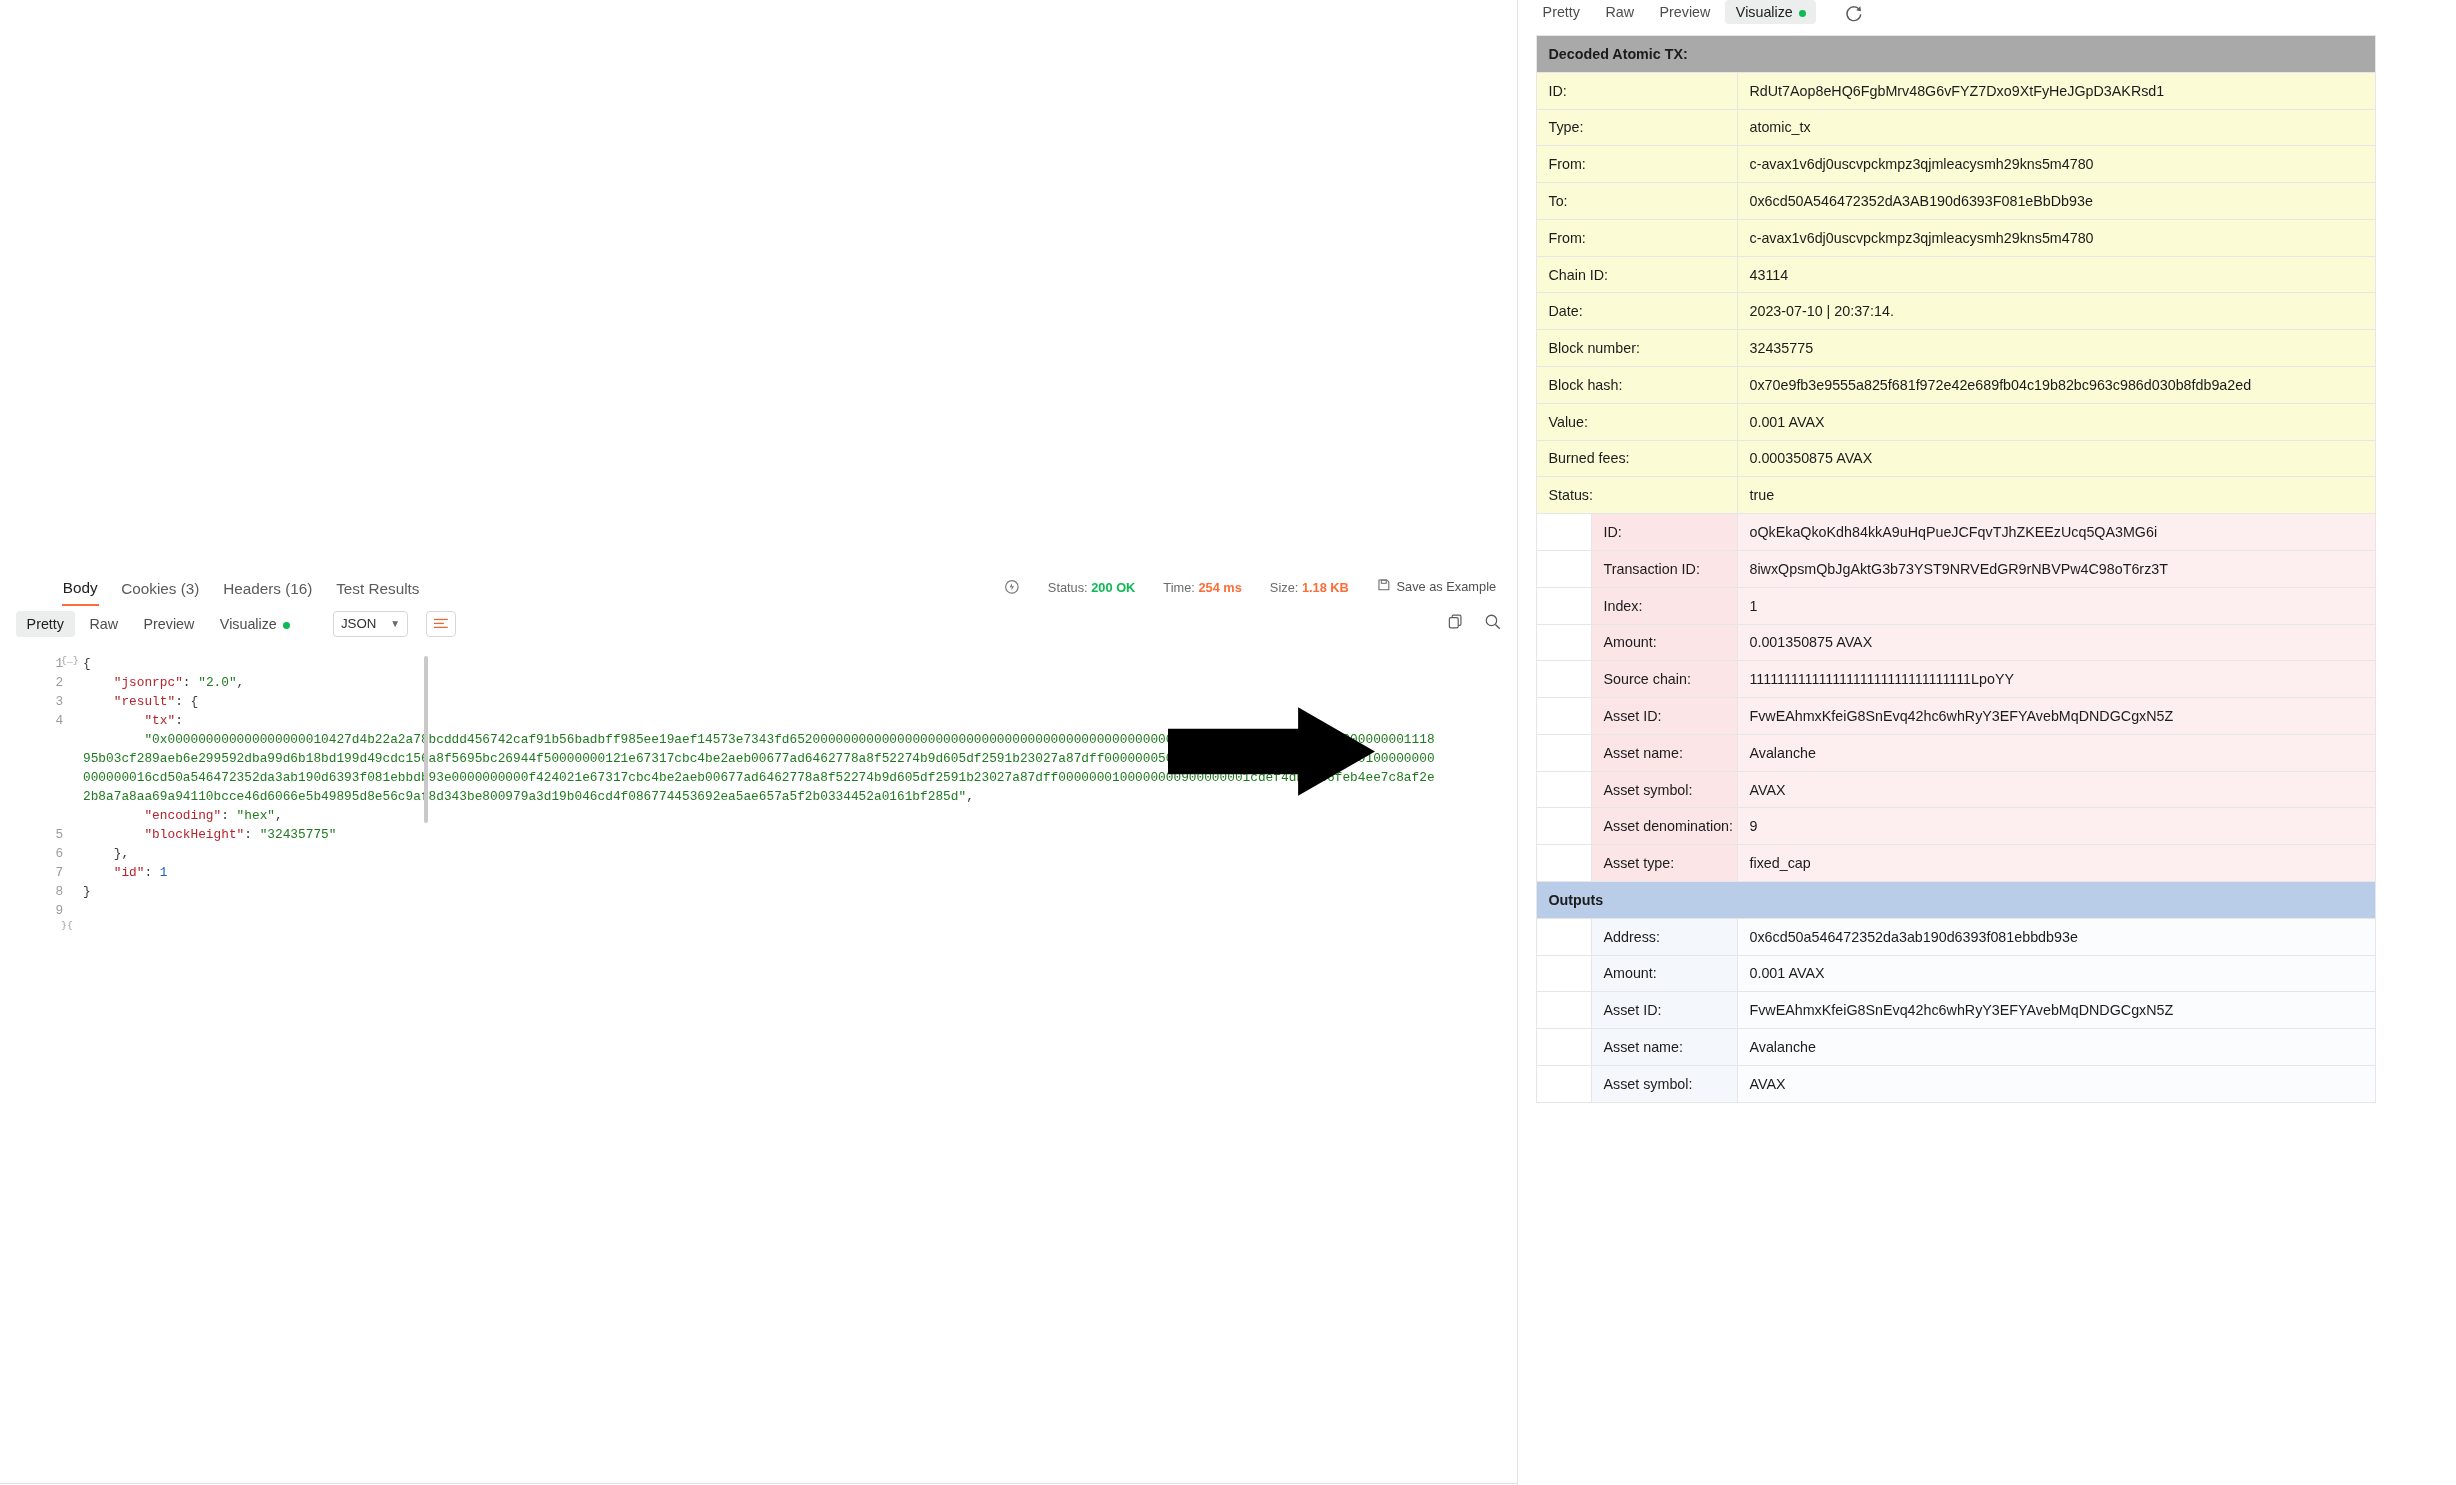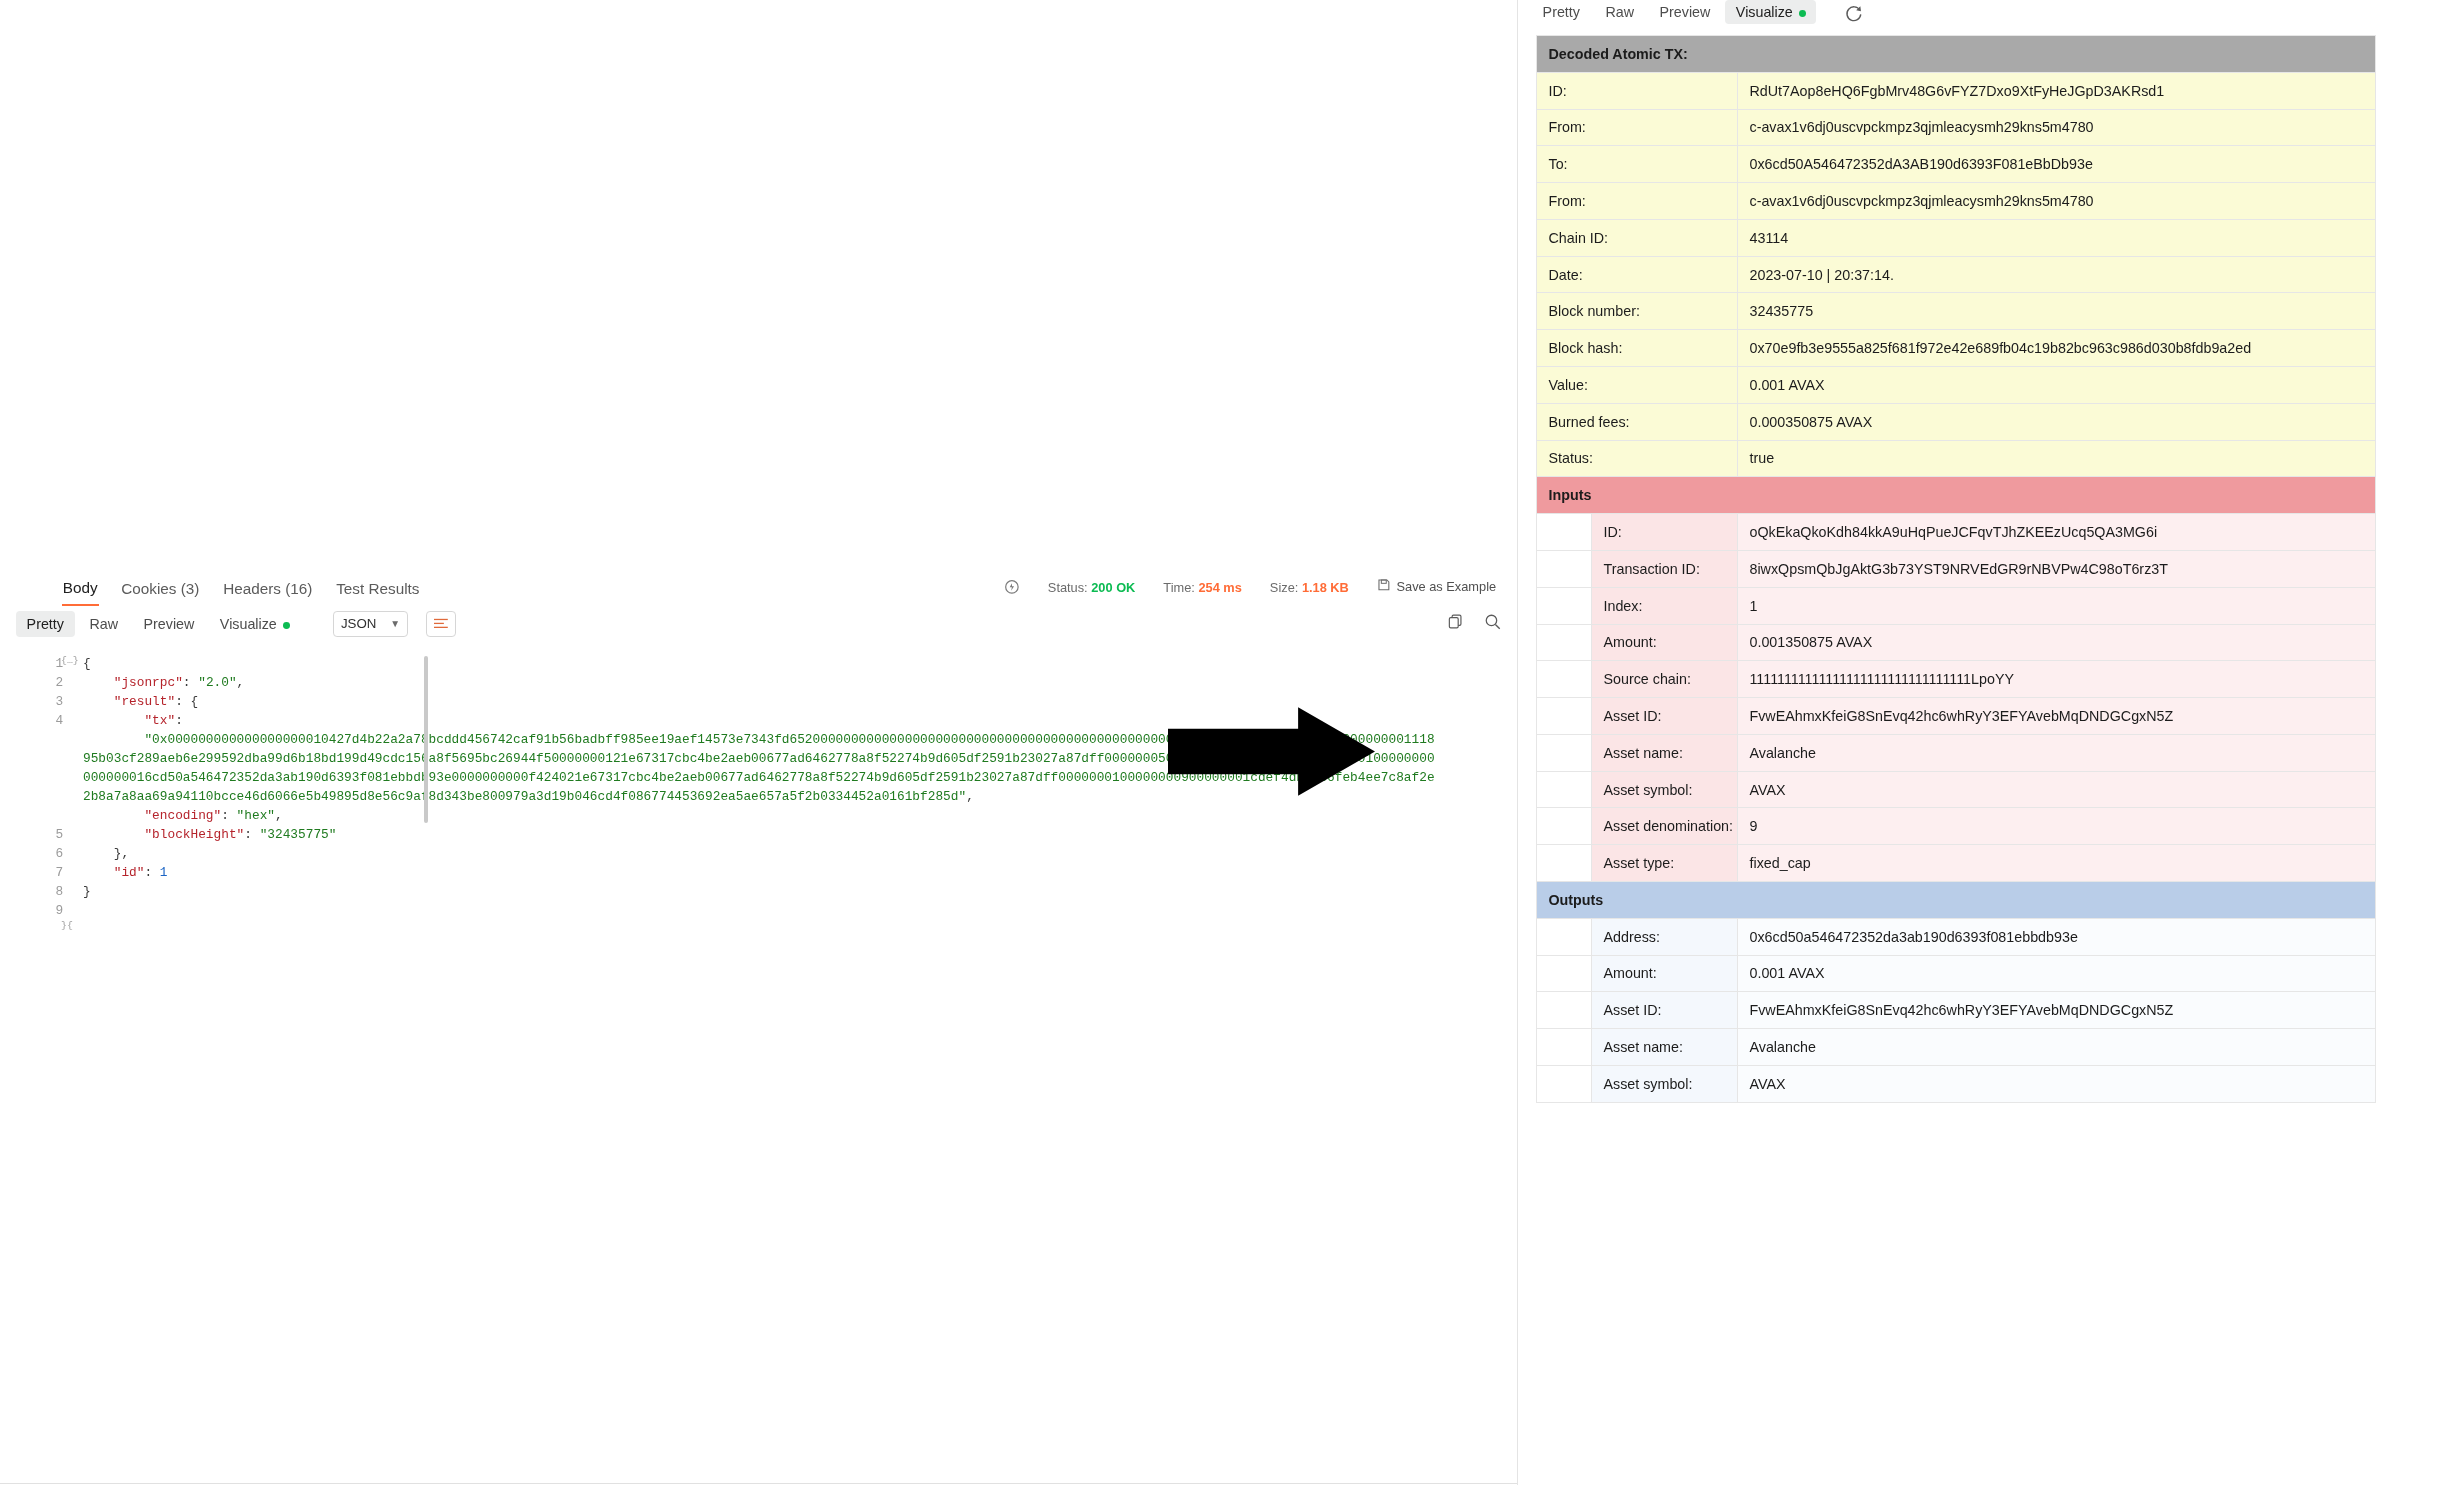--- a/index.html
+++ b/index.html
@@ -280,20 +280,24 @@
         </colgroup>
       <tbody id="viz-tbody">
           <tr class="title-row">
             <td colspan="3">Decoded Atomic TX:</td>
           </tr>
           <tr class="kv">
             <td class="k" colspan="2">ID:</td>
             <td class="v">RdUt7Aop8eHQ6FgbMrv48G6vFYZ7Dxo9XtFyHeJGpD3AKRsd1</td>
           </tr>
           <tr class="kv">
+            <td class="k" colspan="2">Type:</td>
+            <td class="v">atomic_tx</td>
+          </tr>
+          <tr class="kv">
             <td class="k" colspan="2">From:</td>
             <td class="v">c-avax1v6dj0uscvpckmpz3qjmleacysmh29kns5m4780</td>
           </tr>
           <tr class="kv">
             <td class="k" colspan="2">To:</td>
             <td class="v">0x6cd50A546472352dA3AB190d6393F081eBbDb93e</td>
           </tr>
           <tr class="kv">
             <td class="k" colspan="2">From:</td>
             <td class="v">c-avax1v6dj0uscvpckmpz3qjmleacysmh29kns5m4780</td>
@@ -318,23 +322,20 @@
             <td class="k" colspan="2">Value:</td>
             <td class="v">0.001 AVAX</td>
           </tr>
           <tr class="kv">
             <td class="k" colspan="2">Burned fees:</td>
             <td class="v">0.000350875 AVAX</td>
           </tr>
           <tr class="kv">
             <td class="k" colspan="2">Status:</td>
             <td class="v">true</td>
-          </tr>
-          <tr class="section-in">
-            <td colspan="3">Inputs</td>
           </tr>
           <tr class="in-row">
             <td class="pad"></td>
             <td class="k">ID:</td>
             <td class="v">oQkEkaQkoKdh84kkA9uHqPueJCFqvTJhZKEEzUcq5QA3MG6i</td>
           </tr>
           <tr class="in-row">
             <td class="pad"></td>
             <td class="k">Transaction ID:</td>
             <td class="v">8iwxQpsmQbJgAktG3b73YST9NRVEdGR9rNBVPw4C98oT6rz3T</td>

